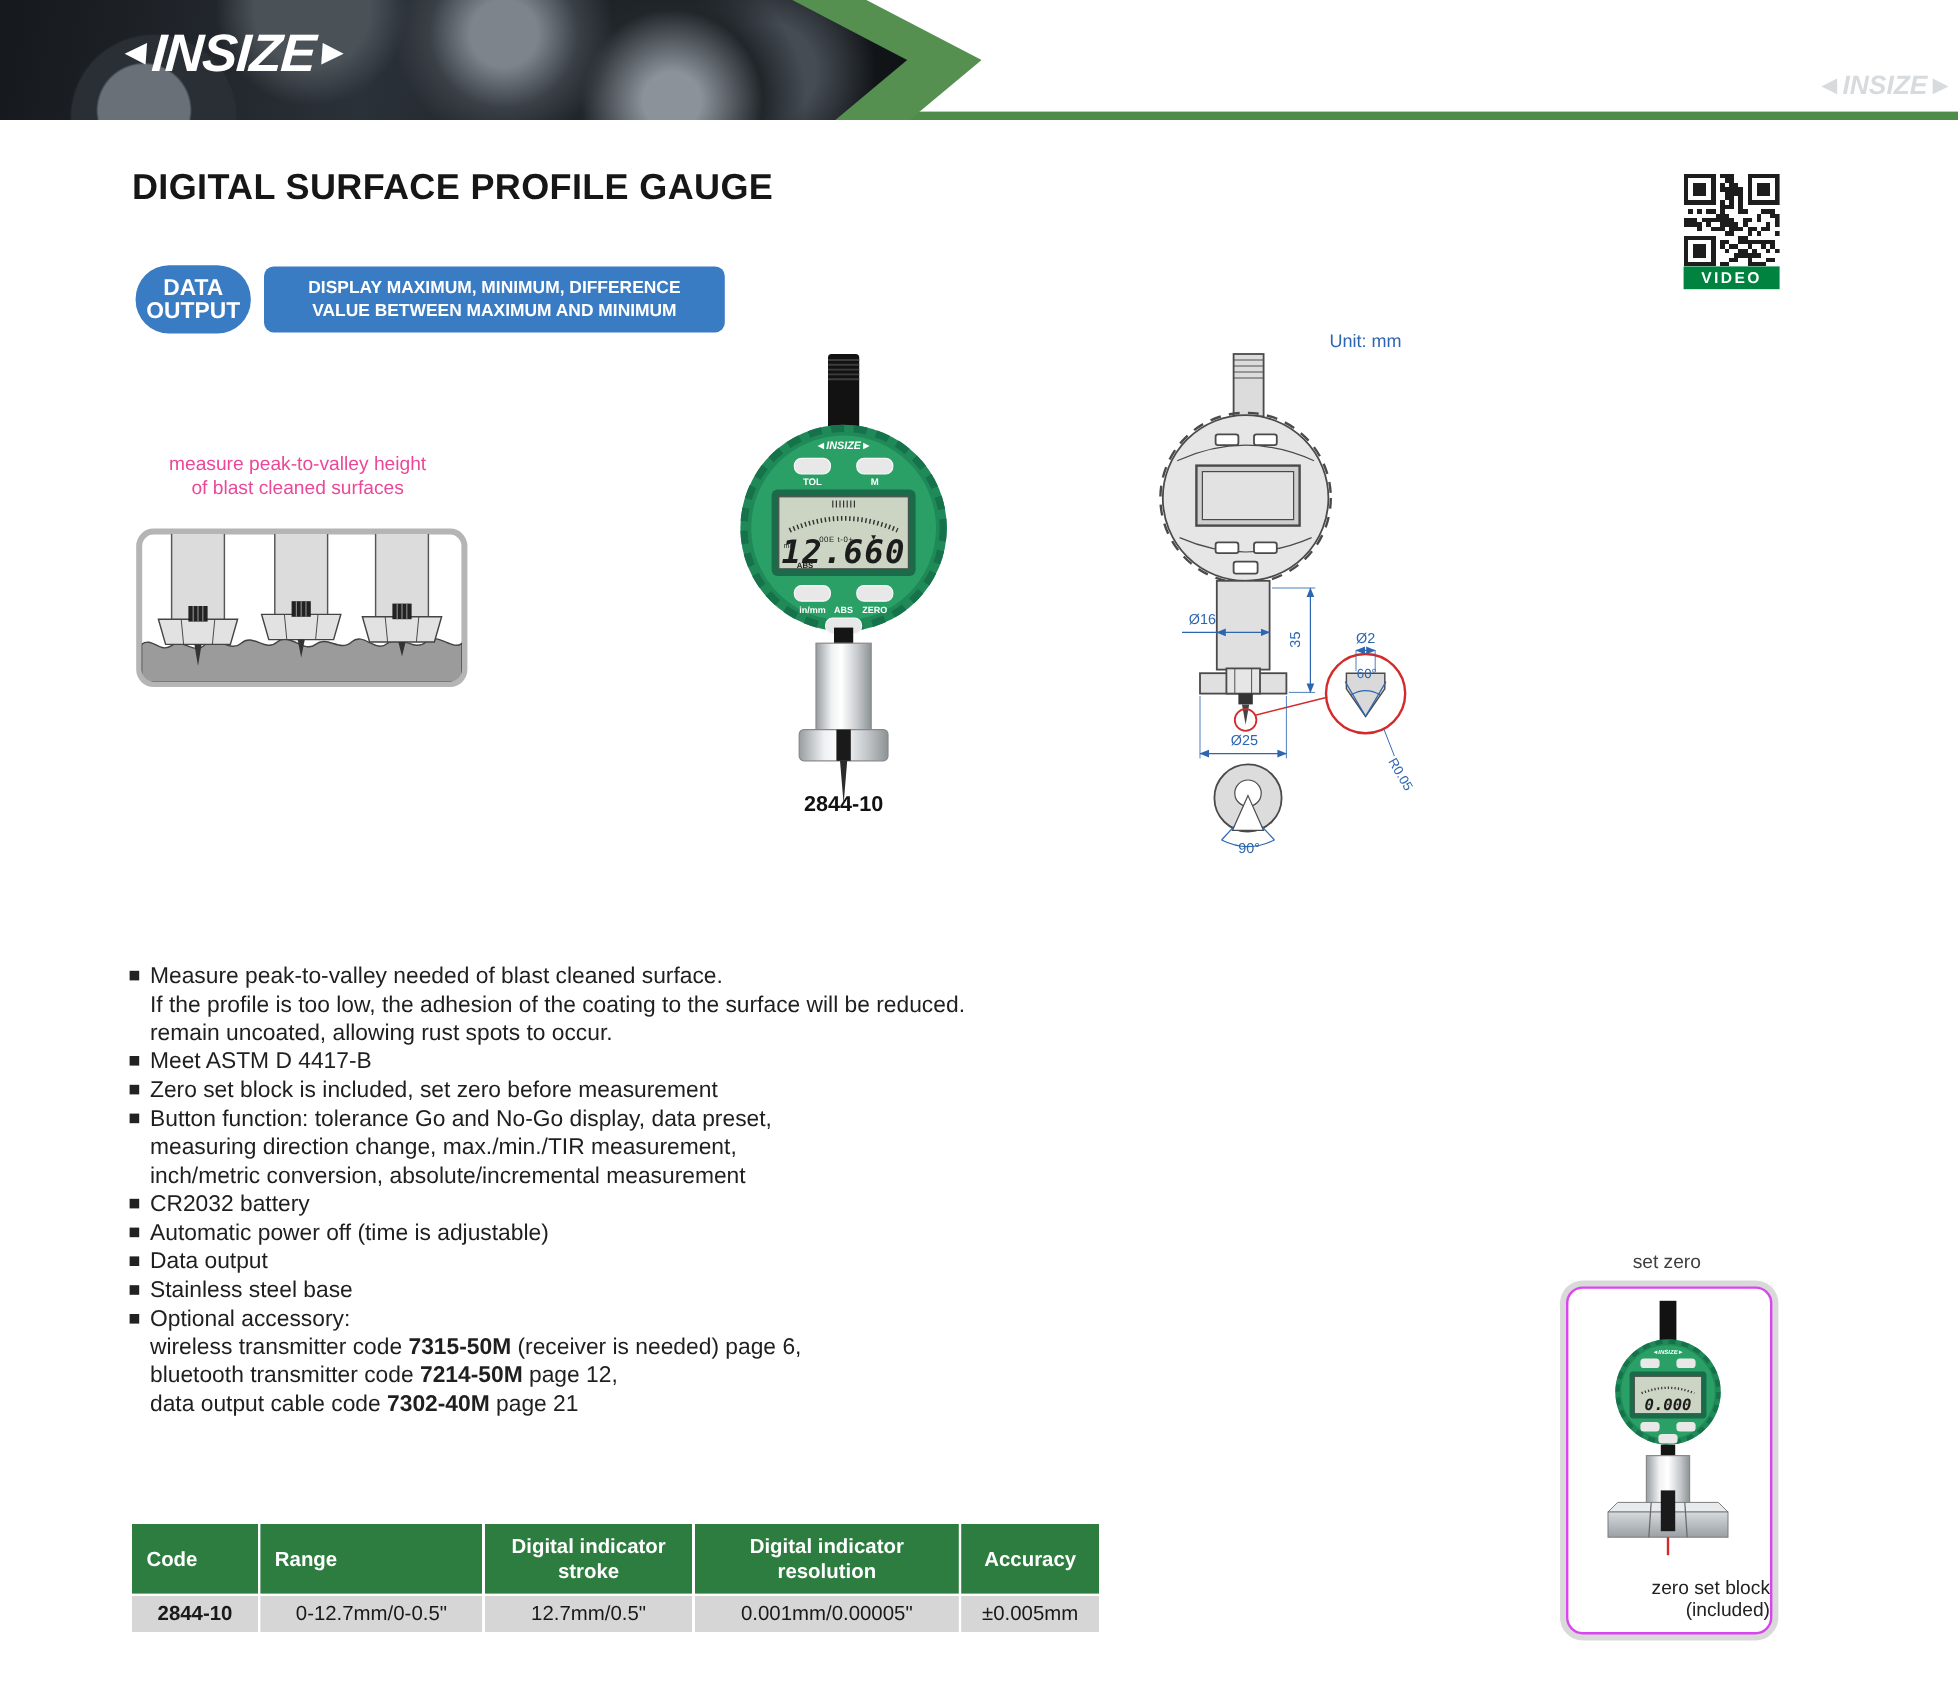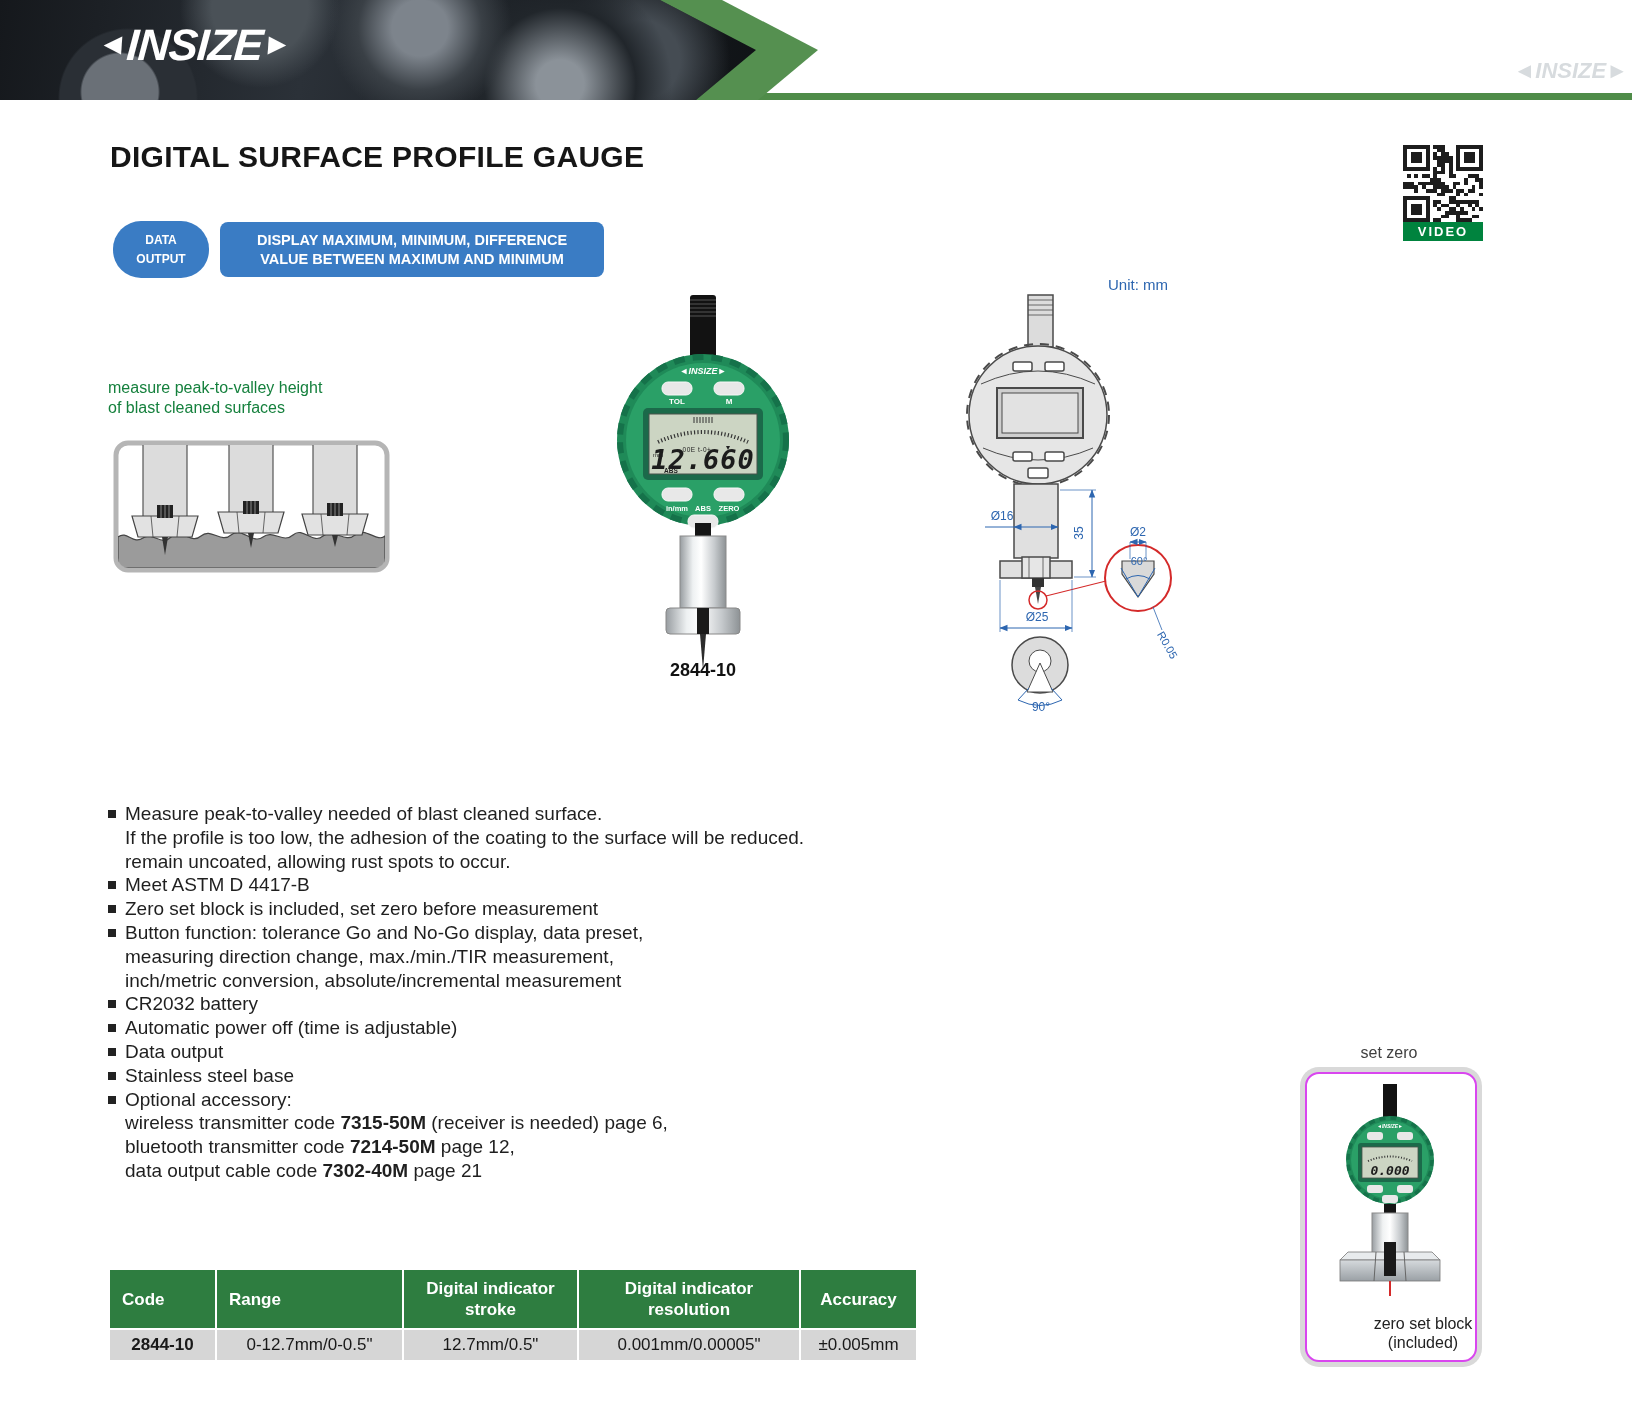--- a/index.html
+++ b/index.html
@@ -25,31 +25,31 @@
   #hdr-logo{left:98px;top:20px;z-index:4;color:#fff;font-weight:900;font-style:italic;
     font-size:44px;letter-spacing:-1px;transform:skewX(-4deg);white-space:nowrap;}
   #hdr-logo .arr{font-size:30px;vertical-align:6px;font-style:normal;}
   #watermark{right:4px;top:58px;z-index:0;color:#d7dbde;font-weight:900;font-style:italic;
     font-size:22px;white-space:nowrap;}
 
   
   #title{left:110px;top:140px;font-size:30px;font-weight:bold;letter-spacing:.3px;color:#161616;}
   .badge{background:#3a7cc4;border-radius:8px;color:#fff;font-weight:bold;text-align:center;
     display:flex;flex-direction:column;justify-content:center;line-height:19px;}
-  #badge-data{left:113px;top:221px;width:96px;height:57px;font-size:12px;border-radius:28px;}
+  #badge-data{left:113px;top:221px;width:96px;height:57px;font-size:19px;border-radius:28px;}
   #badge-display{left:220px;top:222px;width:384px;height:55px;font-size:14.5px;}
 
   
   #qr{left:1403px;top:145px;width:80px;height:77px;background:#fff;}
   #qr svg{width:80px;height:77px;display:block;fill:#1d1d1d;shape-rendering:crispEdges;}
   #video{left:1403px;top:222px;width:80px;height:19px;background:#00833e;color:#fff;
     font-weight:bold;font-size:13px;letter-spacing:2px;text-align:center;line-height:19px;}
 
   
-  #ill-caption{left:108px;top:378px;width:280px;text-align:left;font-size:16px;line-height:20px;color:#15803d;}
+  #ill-caption{left:108px;top:378px;width:280px;text-align:center;font-size:16px;line-height:20px;color:#ec4899;}
   #ill{left:113px;top:440px;}
 
   
   #product{left:600px;top:290px;}
   #product-caption{left:615px;top:660px;width:176px;text-align:center;font-weight:bold;font-size:18px;color:#111;}
   .lcd-digits{font-family:"DejaVu Sans Mono",monospace;font-style:italic;font-weight:bold;}
 
   
   #unit-label{left:1108px;top:276px;font-size:15px;color:#2d66b0;}
   #drawing{left:925px;top:280px;}
@@ -68,21 +68,21 @@
   th,td{border:2px solid #fff;font-size:17px;overflow:hidden;}
   thead th{background:#2e7d40;color:#fff;font-weight:bold;height:58px;line-height:21px;text-align:center;padding:0 4px;}
   thead th:nth-child(1),thead th:nth-child(2){text-align:left;padding-left:12px;}
   tbody td{background:#d6d6d6;color:#191919;height:28px;text-align:center;}
   tbody td:first-child{font-weight:bold;}
 
   
   #setzero-label{left:1305px;top:1044px;width:168px;text-align:center;font-size:16px;color:#404040;}
   #setzero-box{left:1305px;top:1072px;width:168px;height:286px;background:#fff;border:2px solid #d946ef;
     border-radius:14px;box-shadow:0 0 0 5px #d9d9d9;}
-  #setzero-caption{position:absolute;left:0;bottom:8px;width:100%;text-align:center;font-size:16px;line-height:19px;color:#222;padding-left:32px;}
+  #setzero-caption{position:absolute;left:0;bottom:8px;width:100%;text-align:right;font-size:16px;line-height:19px;color:#222;}
 </style>
 </head>
 <body>
 
 <div id="page">
 
   <div id="hdr" class="abs">
     <div id="watermark" class="abs">◄INSIZE►</div>
     <div id="hdr-line" class="abs"></div>
     <div id="hdr-chevron" class="abs"></div>

